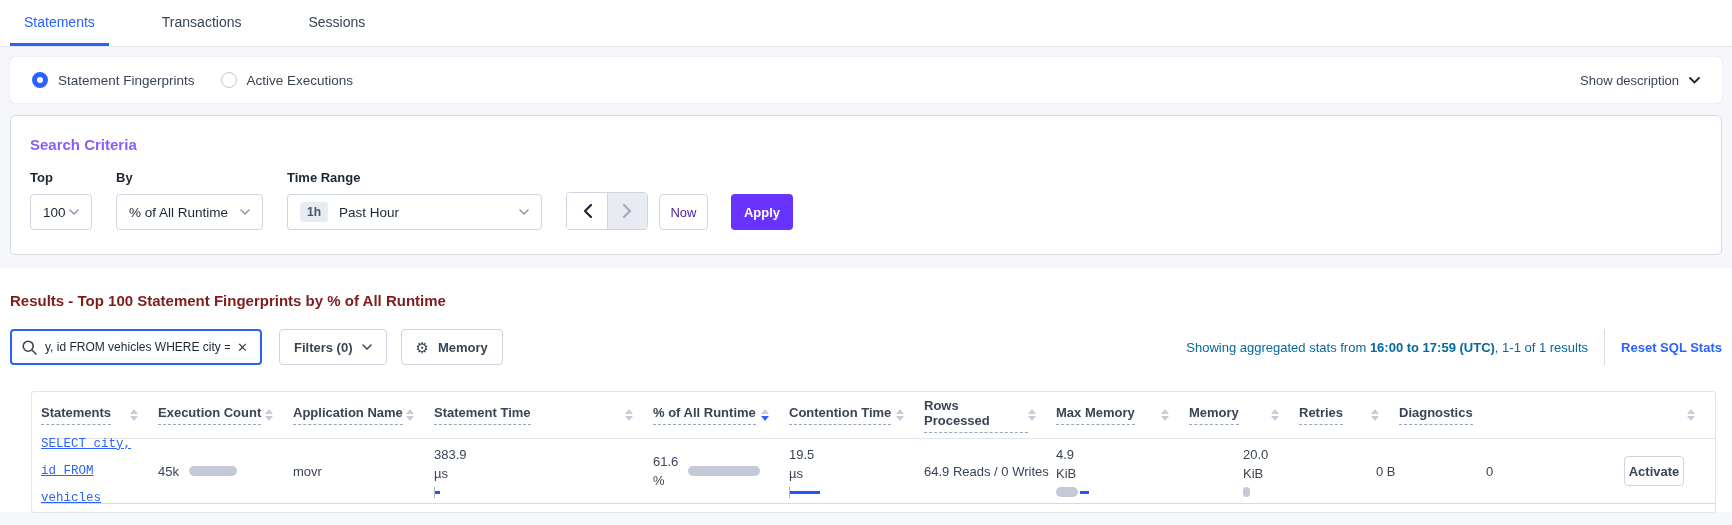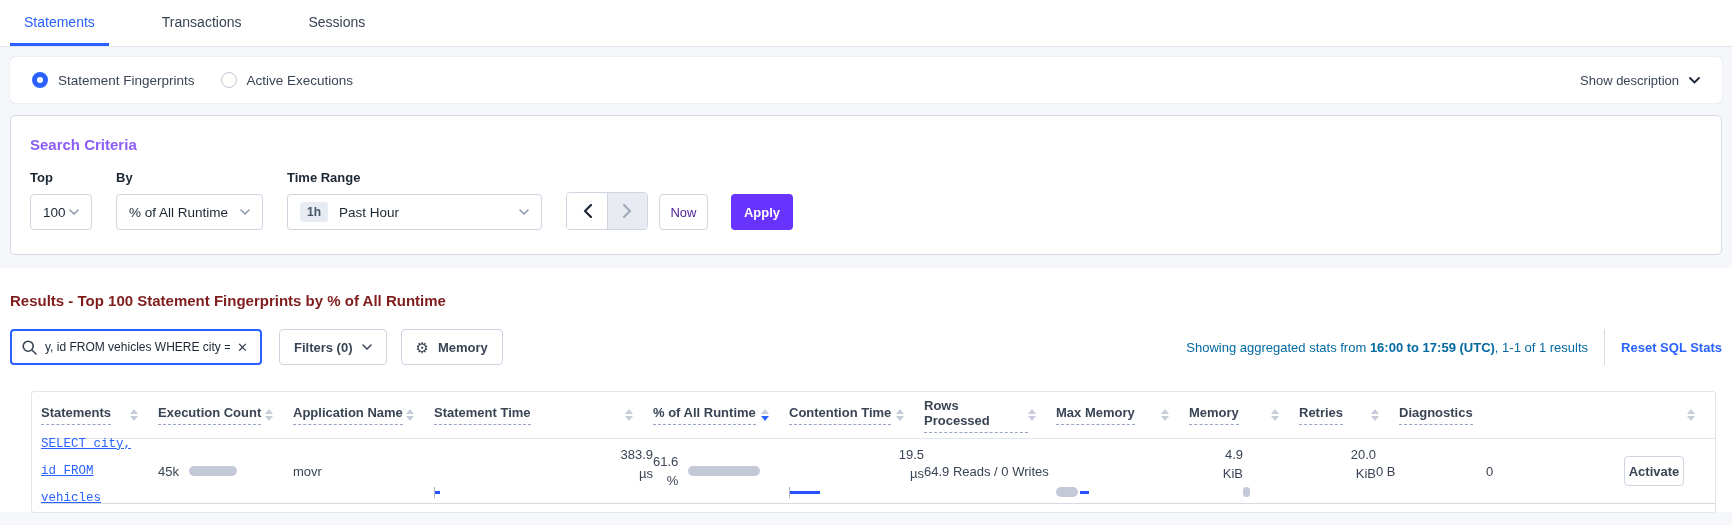--- a/index.html
+++ b/index.html
@@ -71,21 +71,21 @@
   .th.sorted .tri-dn { border-top-color:#2962ff; }
 
   .c-stmt{width:117px}.c-exec{width:135px}.c-app{width:141px}.c-time{width:219px}.c-runtime{width:136px}
   .c-cont{width:135px}.c-rows{width:132px}.c-bytes{width:187px}.c-mem{width:133px}.c-net{width:110px}
   .c-retry{width:100px}.c-diag{flex:1}
 
   .td { font-size:13px; color:#394455; }
   .stmt-link { font-family:"Liberation Mono","DejaVu Sans Mono",monospace; font-size:12.5px; line-height:27px;
     color:#2962ff; cursor:pointer; display:block; width:112px; }
   .hbar-cell { display:flex; align-items:center; gap:10px; }
-  .stack { display:flex; flex-direction:column; line-height:19px;text-align:right; }
+  .stack { display:flex; flex-direction:column; line-height:19px; }
   .bar-gray { background:#c3c9d6; height:10px; border-radius:5px; }
   .bar-blue { background:#2952ff; height:3px; }
   .tickrow { display:flex; align-items:center; margin-top:4px; }
   .tick { width:1px; height:11px; background:#aeb6c6; }
   .barsrow { display:flex; align-items:center; gap:2px; margin-top:4px; }
   .btn-activate { width:60px; height:30px; font-weight:600; margin-left:38px; }
 </style>
 </head>
 <body>
 

